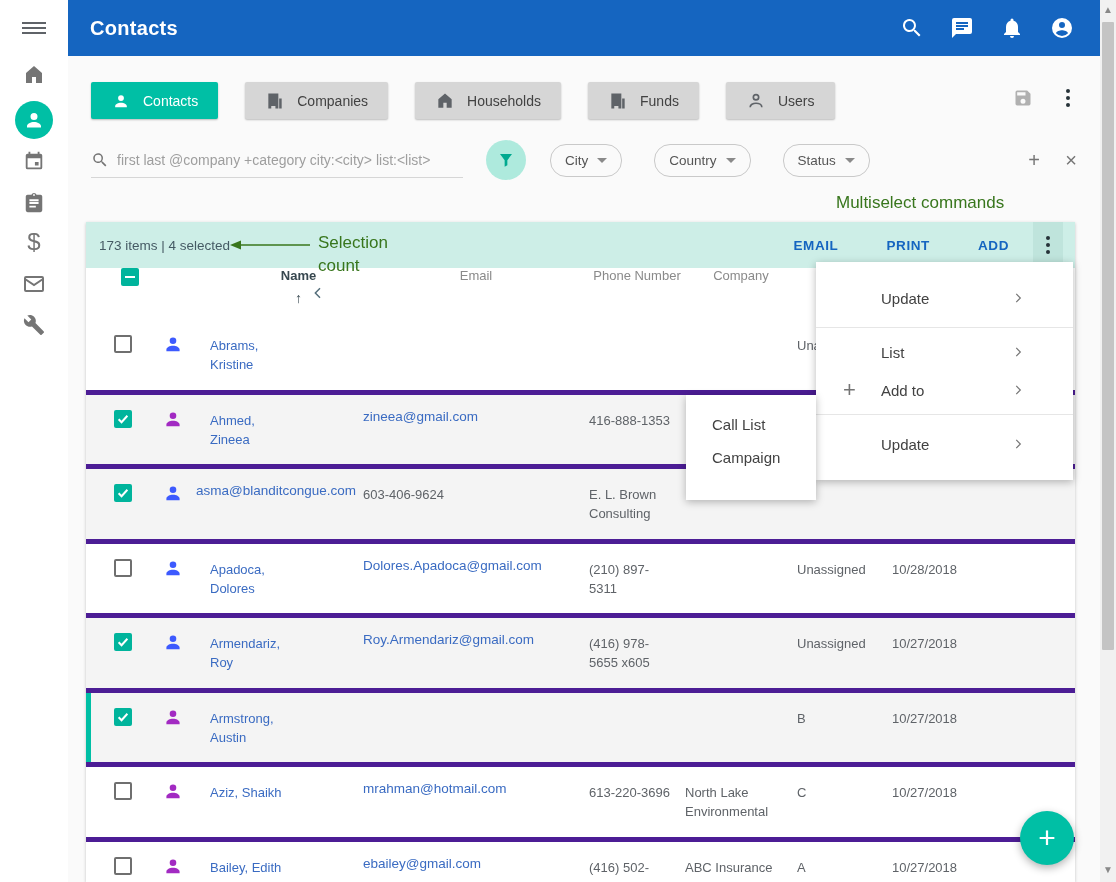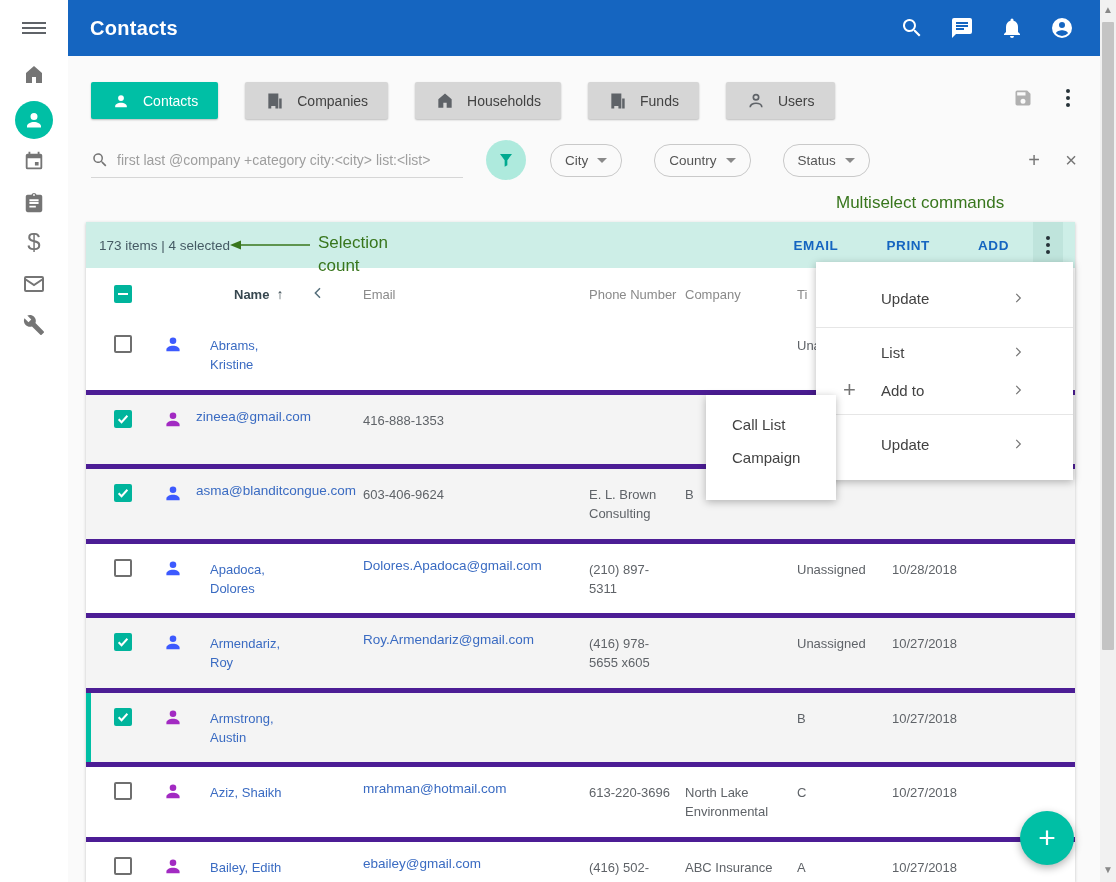--- a/index.html
+++ b/index.html
@@ -62,21 +62,21 @@
   .dots-tile{width:30px;height:46px;background:#bfe4dc;display:flex;align-items:center;justify-content:center;cursor:pointer;margin-right:12px;}
   .vdots,.vdots::before,.vdots::after{width:4px;height:4px;border-radius:50%;background:#263238;display:block;content:"";}
   .vdots{position:relative;}
   .vdots::before{position:absolute;top:-7px;left:0;}
   .vdots::after{position:absolute;top:7px;left:0;}
 
   .col-divider{position:absolute;left:202px;top:46px;bottom:0;width:1px;background:#e4e4e4;}
 
   .grid{display:grid;grid-template-columns:60px 50px 167px 226px 96px 112px 95px 1fr;}
   .thead{position:absolute;left:0;top:46px;width:100%;height:52px;border-bottom:1px solid #e0e0e0;background:#fff;}
-  .thead .hc{display:flex;align-items:center;font-size:13px;color:#8a8a8a;}
+  .thead .hc{display:flex;align-items:center;font-size:13px;color:#8a8a8a;flex-direction:column;}
   .hc.hname{color:#37474f;font-weight:700;padding-left:38px;gap:7px;}
   .sort-arrow{font-size:14px;color:#37474f;}
   .hchev{position:absolute;left:224px;top:17px;width:16px;height:16px;color:#546e7a;cursor:pointer;}
 
   .tbody{position:absolute;left:0;top:98px;width:100%;}
   .trow{height:69.5px;border-bottom:5px solid #4c1d95;position:relative;background:#fff;}
   .trow.sel{background:#f4f4f4;}
   .trow.activeRow::before{content:"";position:absolute;left:0;top:0;bottom:0;width:5px;background:var(--accent);}
   .cell{padding-top:16px;font-size:13px;color:#5f6368;line-height:19px;}
   .c-check{padding-left:28px;padding-top:15px;}
@@ -98,21 +98,21 @@
         box-shadow:0 2px 8px rgba(0,0,0,.28);padding:12px 0;}
   .mi{height:38px;display:flex;align-items:center;font-size:15px;color:#424242;cursor:pointer;position:relative;}
   .mi.big{height:48px;}
   .mi .lbl{margin-left:65px;}
   .mi .mchev{position:absolute;right:24px;color:#757575;width:14px;height:14px;}
   .mi .mplus{position:absolute;left:27px;color:#757575;font-size:22px;font-weight:400;}
   .mi.disabled{color:#b4b4b4;cursor:default;}
   .mdiv{height:1px;background:#e6e6e6;margin:5px 0;}
 
   .submenu{position:absolute;left:686px;top:395px;width:130px;height:92px;background:#fff;z-index:45;
-        box-shadow:0 2px 8px rgba(0,0,0,.28);padding:13px 0 0 0;margin-left:20px;}
+        box-shadow:0 2px 8px rgba(0,0,0,.28);padding:13px 0 0 0;}
   .smi{height:33px;display:flex;align-items:center;padding-left:26px;font-size:15px;color:#424242;cursor:pointer;}
 
   
   .fab{position:absolute;left:1020px;top:811px;width:54px;height:54px;border-radius:50%;background:var(--accent);
        border:none;color:#fff;font-size:30px;line-height:54px;text-align:center;cursor:pointer;z-index:50;
        box-shadow:0 3px 8px rgba(0,0,0,.3);font-family:inherit;padding:0;}
 
   
   .scrollbar{position:absolute;right:0;top:0;width:16px;height:882px;background:#f1f1f1;z-index:60;}
   .sb-arrow{position:absolute;left:3px;width:10px;height:8px;color:#888;font-size:10px;line-height:8px;text-align:center;cursor:pointer;}
@@ -336,20 +336,21 @@
         <div class="cell c-check">
           <span class="cb ck">
             <svg viewBox="0 0 24 24" width="14" height="14" fill="none" stroke="#fff" stroke-width="3.4">
               <polyline points="4.5 12.5 9.5 17.5 19.5 6.5"></polyline>
             </svg>
           </span>
         </div>
         <div class="cell c-avatar"><span><svg viewBox="0 0 24 24" width="22" height="22" fill="#a22ac2">
               <path d="M12 12a3.6 3.6 0 1 0 0-7.2A3.6 3.6 0 0 0 12 12zm0 1.8c-3.4 0-7.2 1.7-7.2 4.2v1.8h14.4V18c0-2.5-3.8-4.2-7.2-4.2z"></path>
             </svg></span></div>
+        <div class="cell c-name"><a>Ahmed, Zineea</a></div>
         <div class="cell c-email"><a>zineea@gmail.com</a></div>
         <div class="cell c-phone">416-888-1353</div>
         <div class="cell c-company"></div>
         <div class="cell c-tier"></div>
         <div class="cell c-date"></div>
       </div>
       <div class="trow grid sel">
         <div class="cell c-check">
           <span class="cb ck">
             <svg viewBox="0 0 24 24" width="14" height="14" fill="none" stroke="#fff" stroke-width="3.4">

